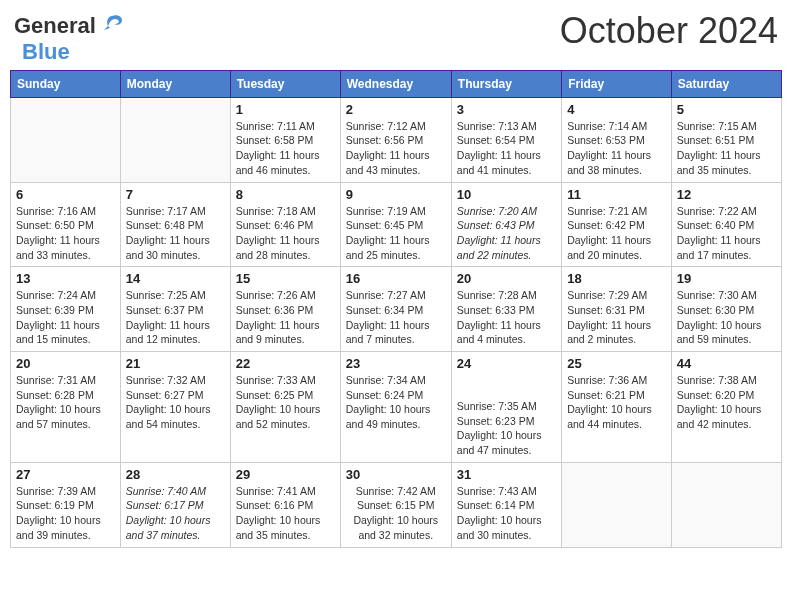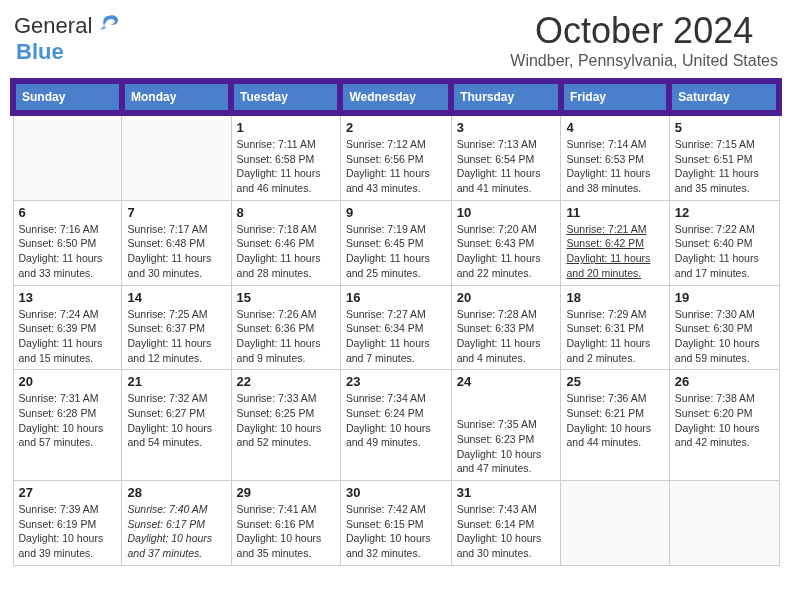--- a/index.html
+++ b/index.html
@@ -39,21 +39,21 @@
       border-collapse: collapse;
       font-size: 11px;
     }
     .calendar th {
       background-color: #4a7fcb;
       color: #fff;
       text-align: left;
       padding: 6px 6px;
       font-size: 12px;
       font-weight: bold;
-      border: 6px solid #4c1d95;
+      border: 1px solid #4c1d95;
     }
     .calendar td {
       border: 1px solid #ccc;
       vertical-align: top;
       padding: 4px 5px;
       width: 113px;
       min-height: 80px;
       background: #fff;
     }
     .calendar td.empty {
@@ -70,36 +70,35 @@
       font-size: 10.5px;
       line-height: 1.4;
     }
   </style>
 </head>
 <body>
 
 <div class="header">
   <div class="logo">
     <div style="display:flex;align-items:center;">
-      <div style="font-size:22px;font-weight:normal;color:#333;line-height:1;">
+      <div style="font-size:22px;font-weight:bold;color:#333;line-height:1;">
         <span style="color:#333;">General</span>
       </div>
       <div style="margin-left:2px;">
         
         <svg width="28" height="28" viewBox="0 0 28 28">
           <path d="M14 6 C18 4, 24 6, 24 10 C24 14, 20 16, 16 14 C20 14, 22 12, 20 10 C18 8, 14 9, 12 12 L10 16 C8 12, 10 6, 14 6Z" fill="#4a90d9"></path>
           <path d="M10 16 L6 20 L12 18Z" fill="#4a90d9"></path>
         </svg>
       </div>
     </div>
-    <div style="font-size:22px;font-weight:bold;color:#4a90d9;line-height:0.9;margin-left:2px;">Blue</div>
+    <div style="font-size:22px;font-weight:bold;color:#4a90d9;line-height:0.9;margin-left:8px;">Blue</div>
   </div>
   <div class="title-block">
     <div class="month-title">October 2024</div>
-    <div class="location-title">Windber, Pennsylvania, United States</div>
   </div>
 </div>
 
 <table class="calendar">
   <thead>
     <tr>
     <th>Sunday</th>
         <th>Monday</th>
         <th>Tuesday</th>
         <th>Wednesday</th>
@@ -163,27 +162,27 @@
 Daylight: 11 hours and 28 minutes.</div>
         </td>
         <td>
           <div class="day-num">9</div>
           <div class="day-info" style="white-space: pre-line;">Sunrise: 7:19 AM
 Sunset: 6:45 PM
 Daylight: 11 hours and 25 minutes.</div>
         </td>
         <td>
           <div class="day-num">10</div>
-          <div class="day-info" style="white-space: pre-line;">Sunrise: 7:20 AM
+          <div class="day-info" style="white-space: pre-line; font-style: italic;">Sunrise: 7:20 AM
 Sunset: 6:43 PM
 Daylight: 11 hours and 22 minutes.</div>
         </td>
         <td>
           <div class="day-num">11</div>
-          <div class="day-info" style="white-space: pre-line; text-decoration: underline;">Sunrise: 7:21 AM
+          <div class="day-info" style="white-space: pre-line;">Sunrise: 7:21 AM
 Sunset: 6:42 PM
 Daylight: 11 hours and 20 minutes.</div>
         </td>
         <td>
           <div class="day-num">12</div>
           <div class="day-info" style="white-space: pre-line;">Sunrise: 7:22 AM
 Sunset: 6:40 PM
 Daylight: 11 hours and 17 minutes.</div>
         </td>
       </tr>
@@ -262,21 +261,21 @@
 Sunset: 6:23 PM
 Daylight: 10 hours and 47 minutes.</div>
         </td>
         <td>
           <div class="day-num">25</div>
           <div class="day-info" style="white-space: pre-line;">Sunrise: 7:36 AM
 Sunset: 6:21 PM
 Daylight: 10 hours and 44 minutes.</div>
         </td>
         <td>
-          <div class="day-num">26</div>
+          <div class="day-num">44</div>
           <div class="day-info" style="white-space: pre-line;">Sunrise: 7:38 AM
 Sunset: 6:20 PM
 Daylight: 10 hours and 42 minutes.</div>
         </td>
       </tr>
       <tr>
         <td>
           <div class="day-num">27</div>
           <div class="day-info" style="white-space: pre-line;">Sunrise: 7:39 AM
 Sunset: 6:19 PM
@@ -289,21 +288,21 @@
 Daylight: 10 hours and 37 minutes.</div>
         </td>
         <td>
           <div class="day-num">29</div>
           <div class="day-info" style="white-space: pre-line;">Sunrise: 7:41 AM
 Sunset: 6:16 PM
 Daylight: 10 hours and 35 minutes.</div>
         </td>
         <td>
           <div class="day-num">30</div>
-          <div class="day-info" style="white-space: pre-line;">Sunrise: 7:42 AM
+          <div class="day-info" style="white-space: pre-line; text-align: center;">Sunrise: 7:42 AM
 Sunset: 6:15 PM
 Daylight: 10 hours and 32 minutes.</div>
         </td>
         <td>
           <div class="day-num">31</div>
           <div class="day-info" style="white-space: pre-line;">Sunrise: 7:43 AM
 Sunset: 6:14 PM
 Daylight: 10 hours and 30 minutes.</div>
         </td>
         <td class="empty"></td>

